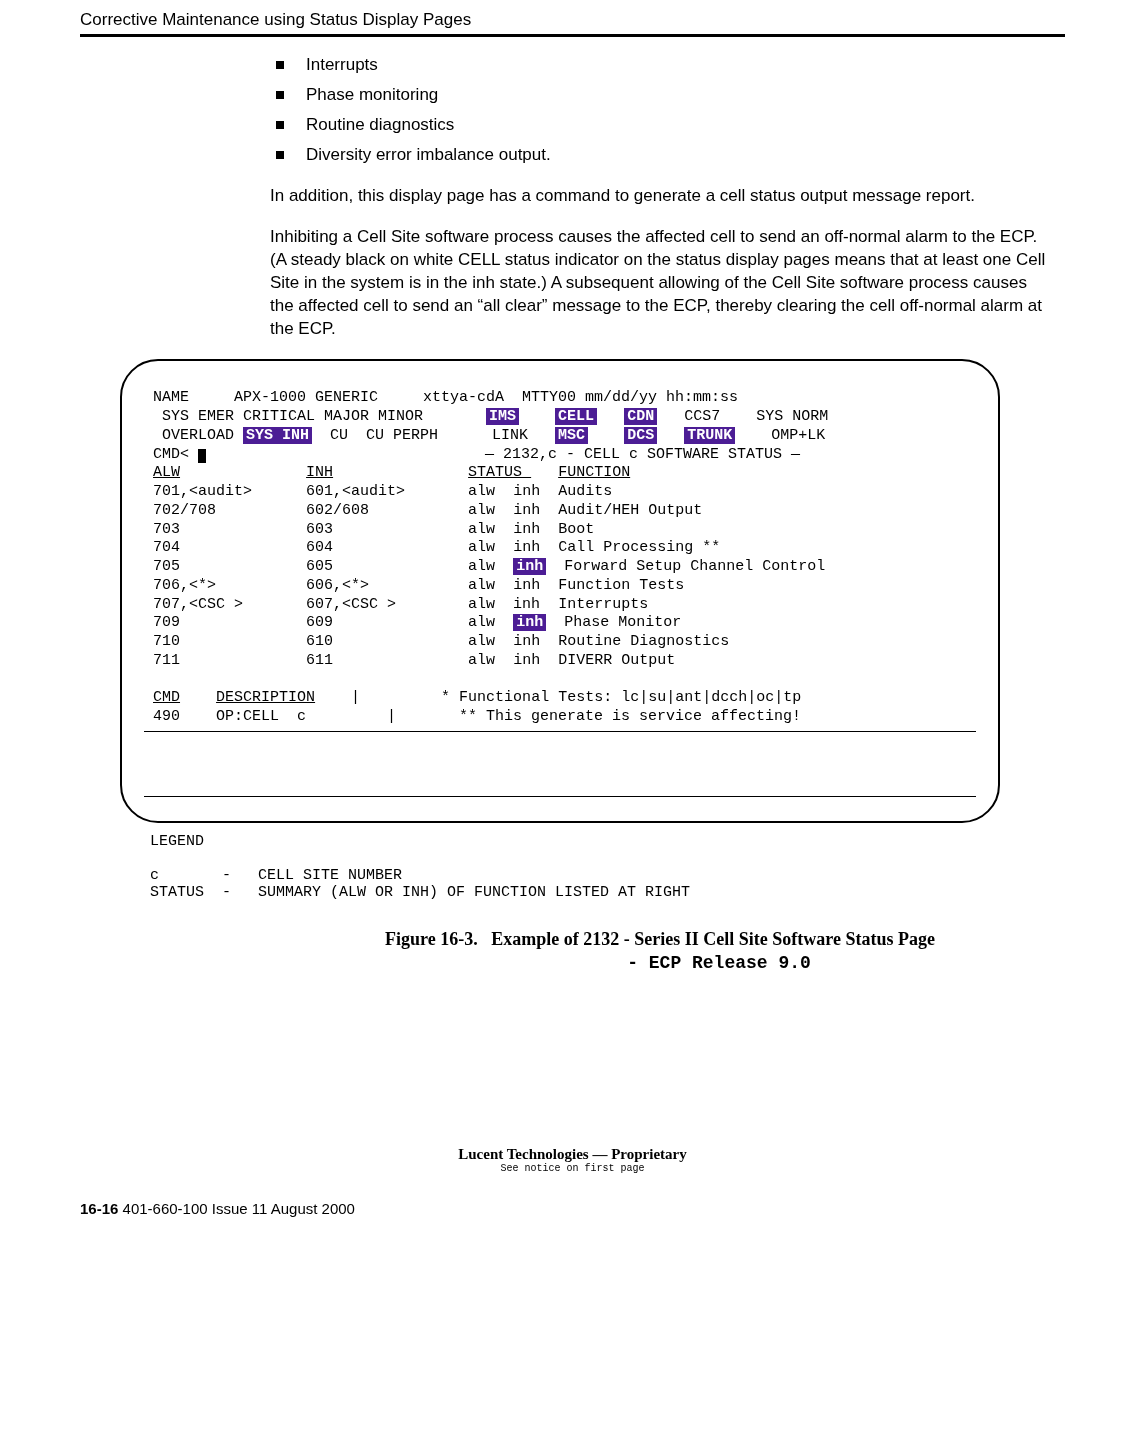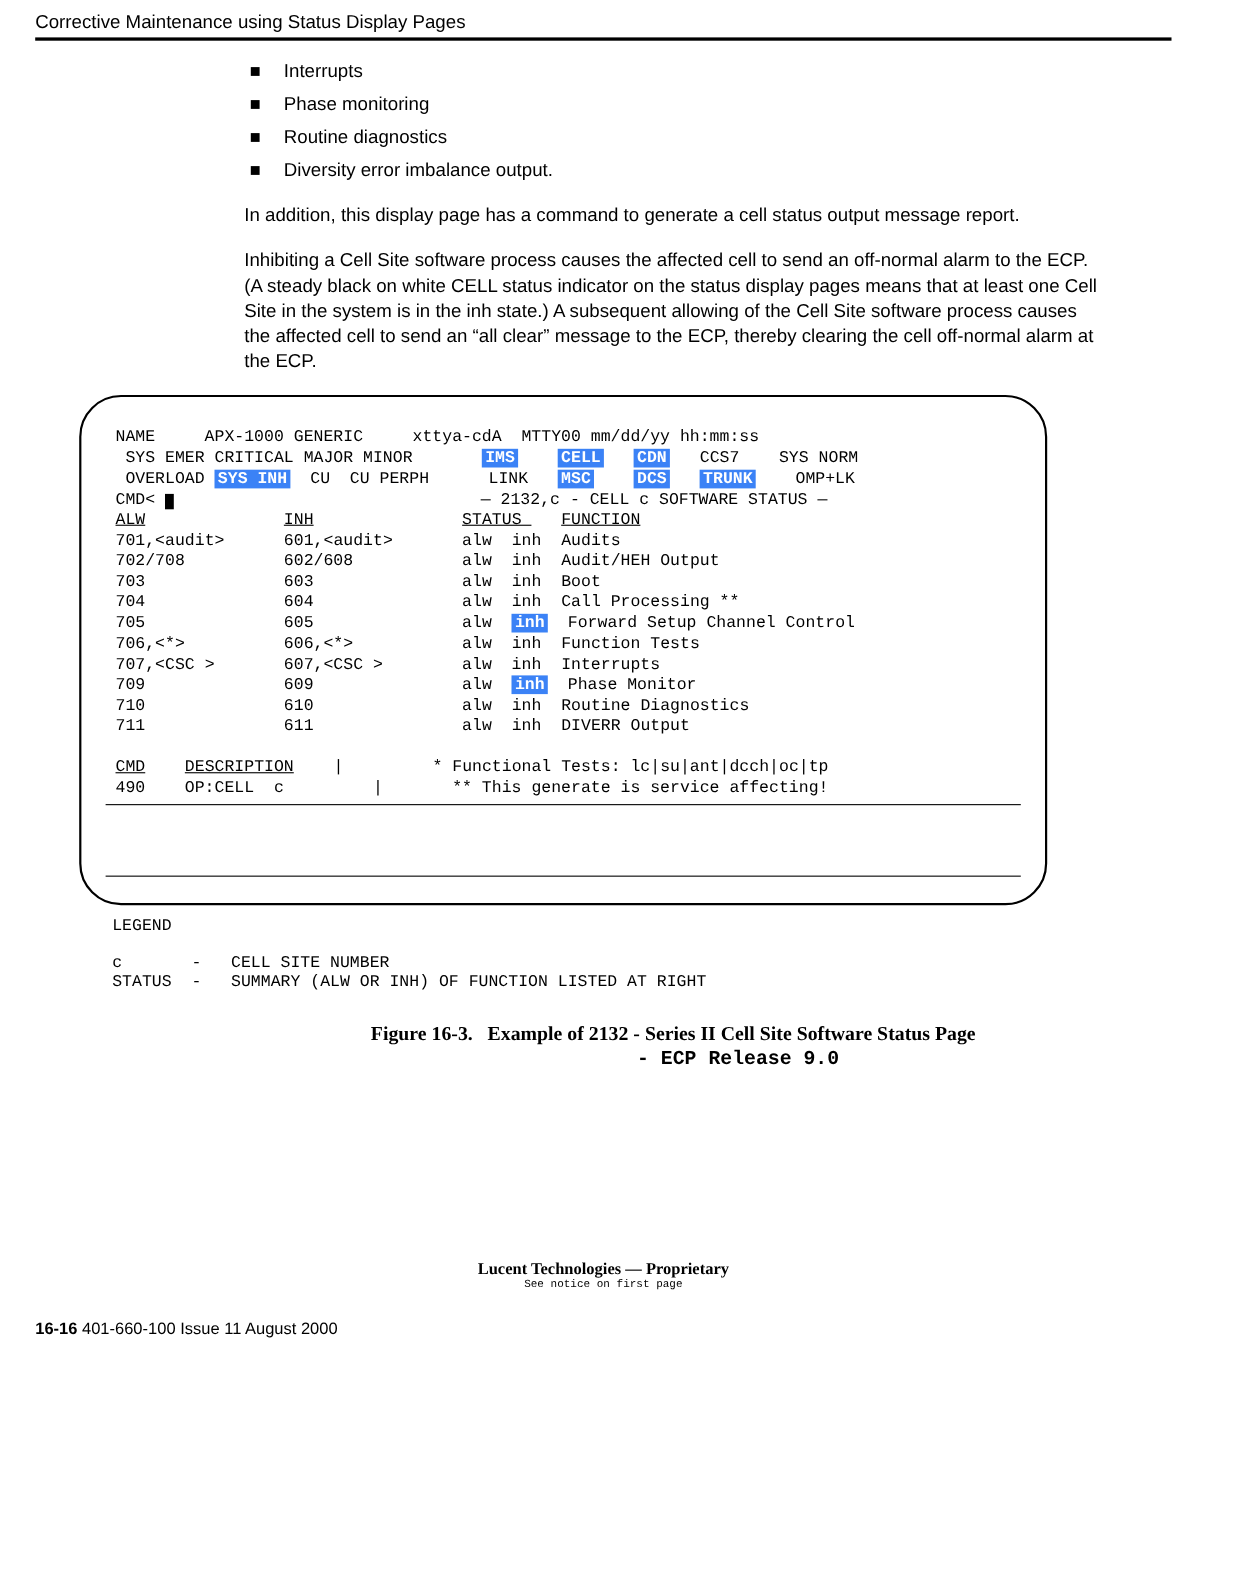--- a/index.html
+++ b/index.html
@@ -5,21 +5,21 @@
   body {
     margin: 0;
     padding: 0;
     font-family: Arial, Helvetica, sans-serif;
     font-size: 16px;
     color: #000;
     background: #fff;
     width: 1125px;
   }
   .page {
-    padding: 10px 60px 30px 32px;
+    padding: 10px 60px 30px 80px;
   }
   .header-title {
     font-size: 17px;
     margin-bottom: 4px;
   }
   .header-rule {
     border: none;
     border-top: 3px solid #000;
     margin: 0 0 18px 0;
   }
@@ -63,21 +63,21 @@
     border-radius: 38px;
     padding: 10px 22px 20px 22px;
     width: 880px;
     font-family: "Courier New", monospace;
     font-size: 15px;
     line-height: 1.25;
     white-space: pre;
     box-sizing: border-box;
   }
   .terminal .inv {
-    background: #3b82f6;
+    background: #4c1d95;
     color: #fff;
     padding: 0 3px;
     font-weight: bold;
   }
   .terminal .u {
     text-decoration: underline;
   }
   .terminal .cursor {
     background: #000;
     color: #000;

